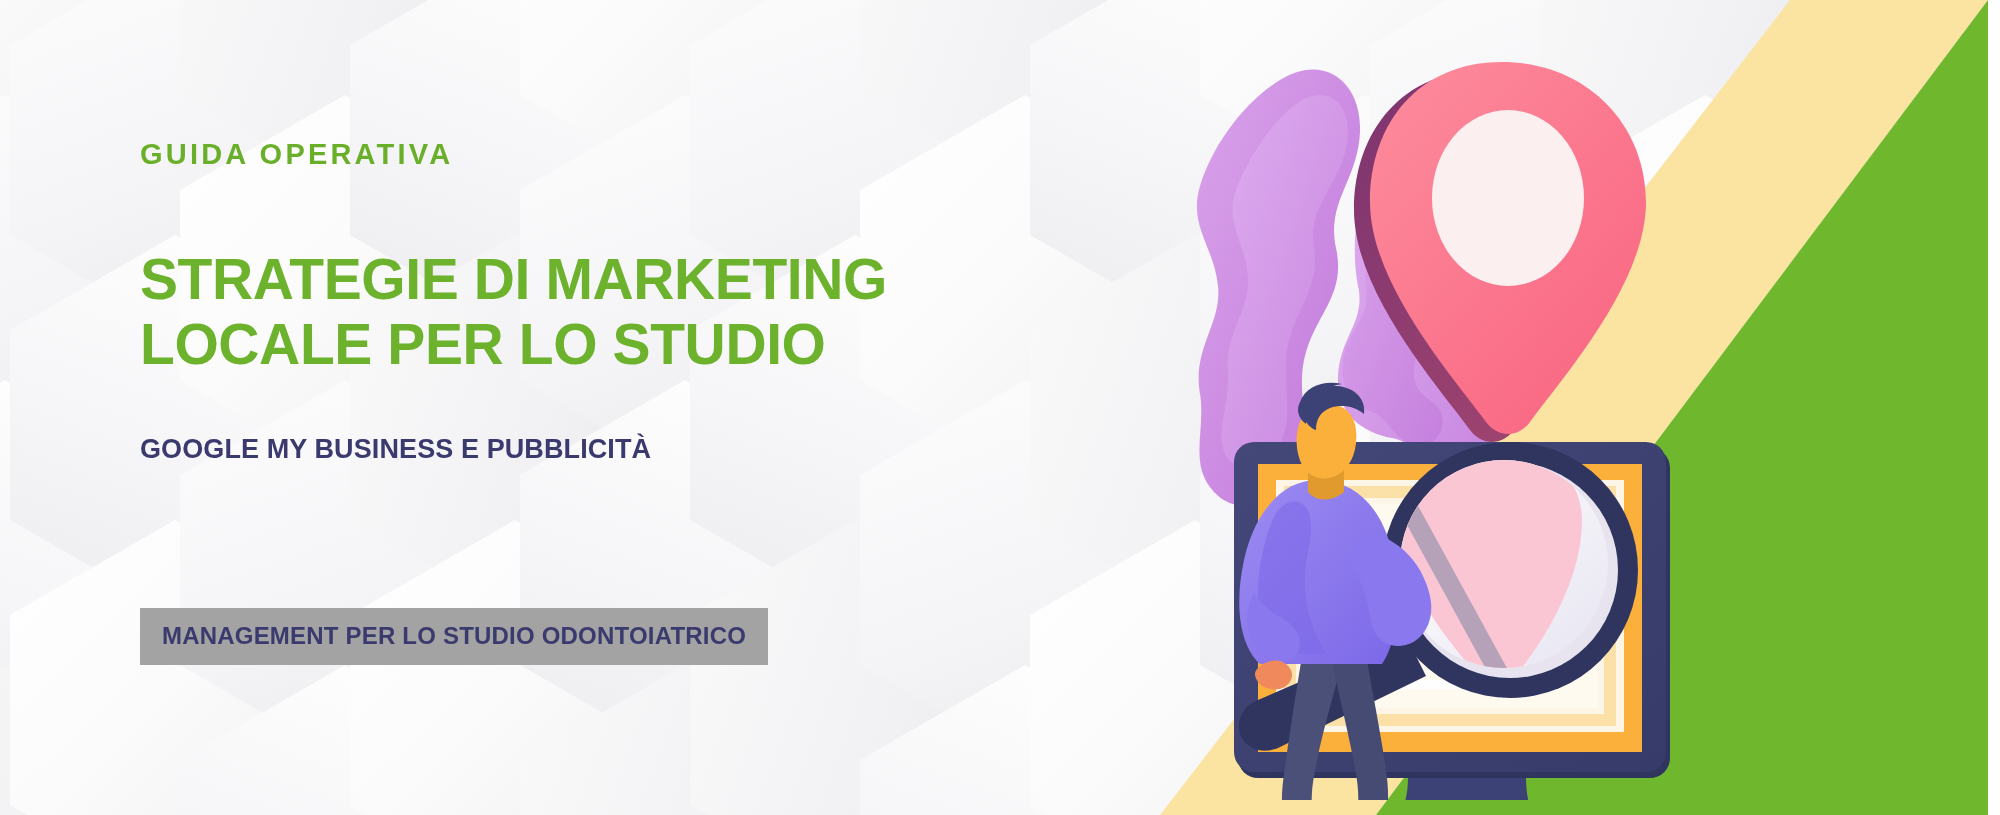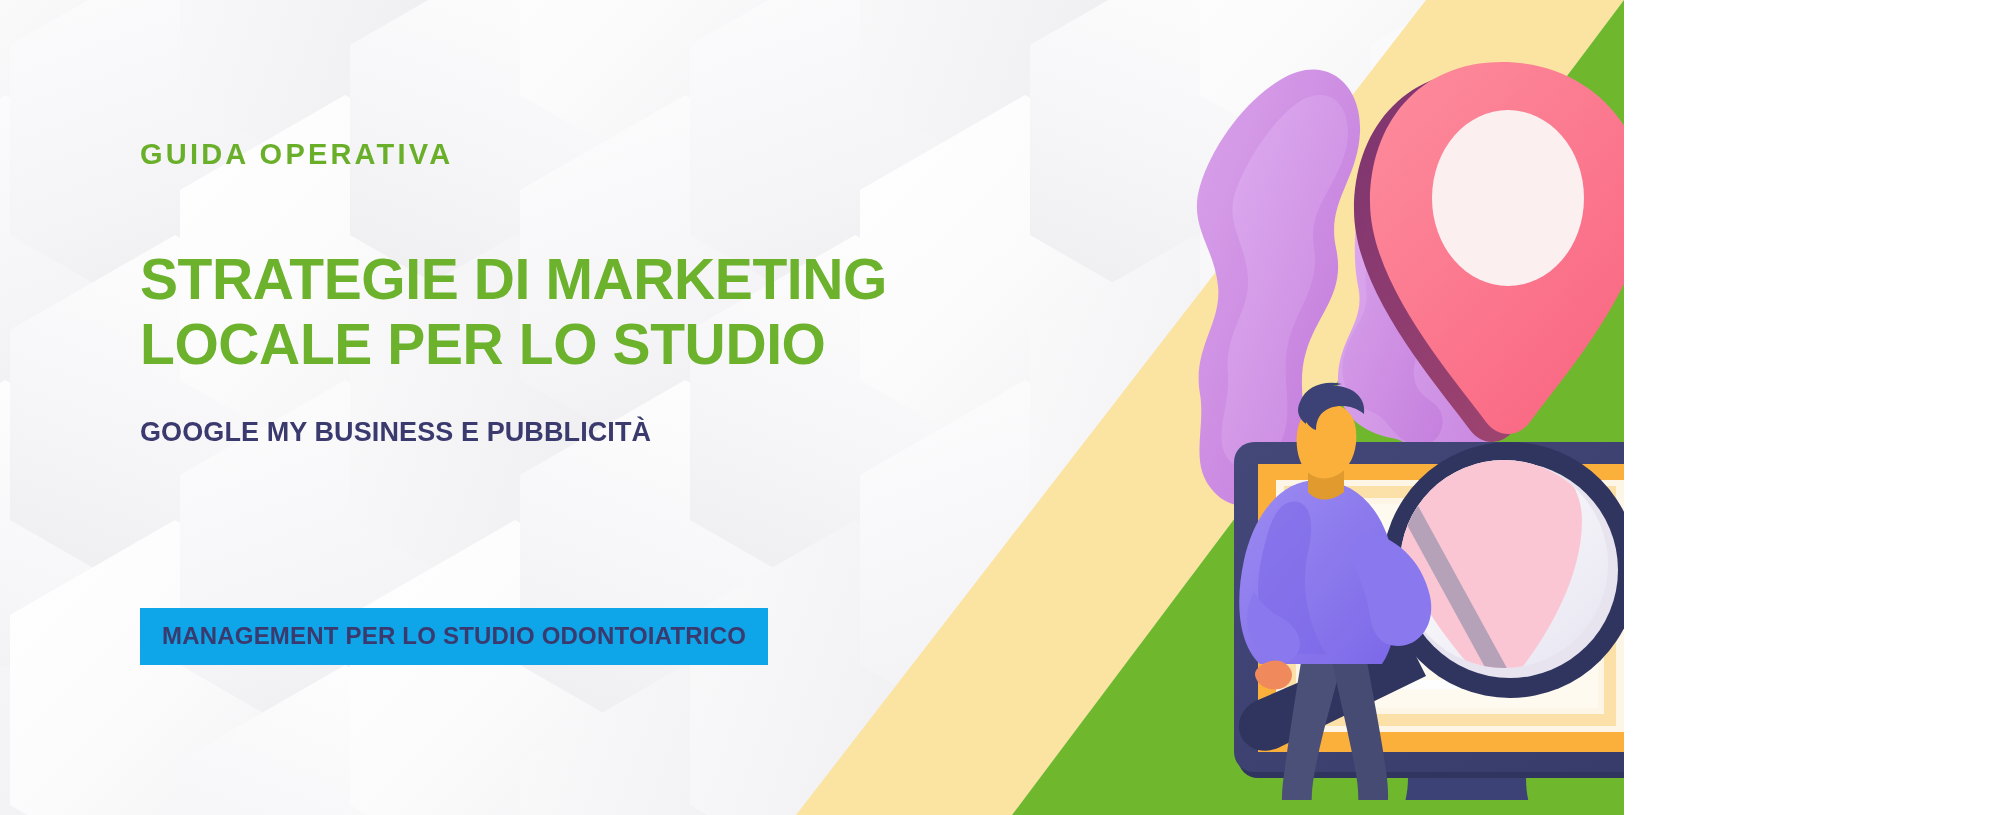--- a/index.html
+++ b/index.html
@@ -2,21 +2,21 @@
 <html><head>
 <meta charset="utf-8">
 <style>
   html, body {
     margin: 0;
     padding: 0;
     background: #ffffff;
   }
   #banner {
     position: relative;
-    width: 1624px;
+    width: 1988px;
     height: 815px;
     overflow: hidden;
     font-family: "Liberation Sans", sans-serif;
     background: #f7f7f7;
   }
 
   
   .hex-bg {
     position: absolute;
     inset: 0;
@@ -80,25 +80,25 @@
   .subhead {
     position: absolute;
     top: 412px; left: 0;
     font-size: 27px;
     font-weight: 700;
     line-height: 1.52;
     letter-spacing: 0.1px;
     color: #3b3a6e;
     white-space: nowrap;
   }
-  .subhead .ln { display: block; }
+  .subhead .ln { display: block; margin-top: 17px; }
   .badge {
     position: absolute;
     top: 608px; left: 0;
-    background: #0ea5e9;
+    background: #a3a3a3;
     padding: 14px 22px 15px 22px;
     font-size: 24px;
     font-weight: 700;
     letter-spacing: 0.2px;
     color: #3b3a6e;
     white-space: nowrap;
   }
 
   
   .illo {

